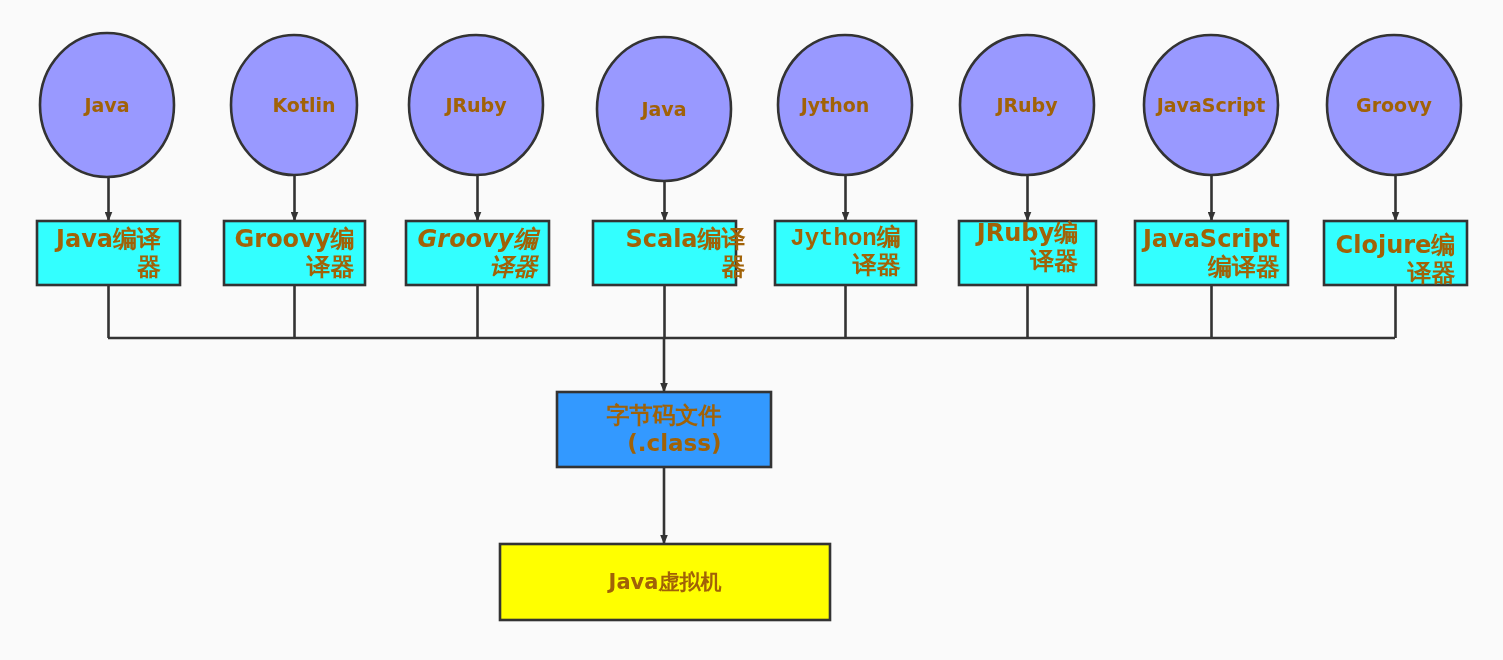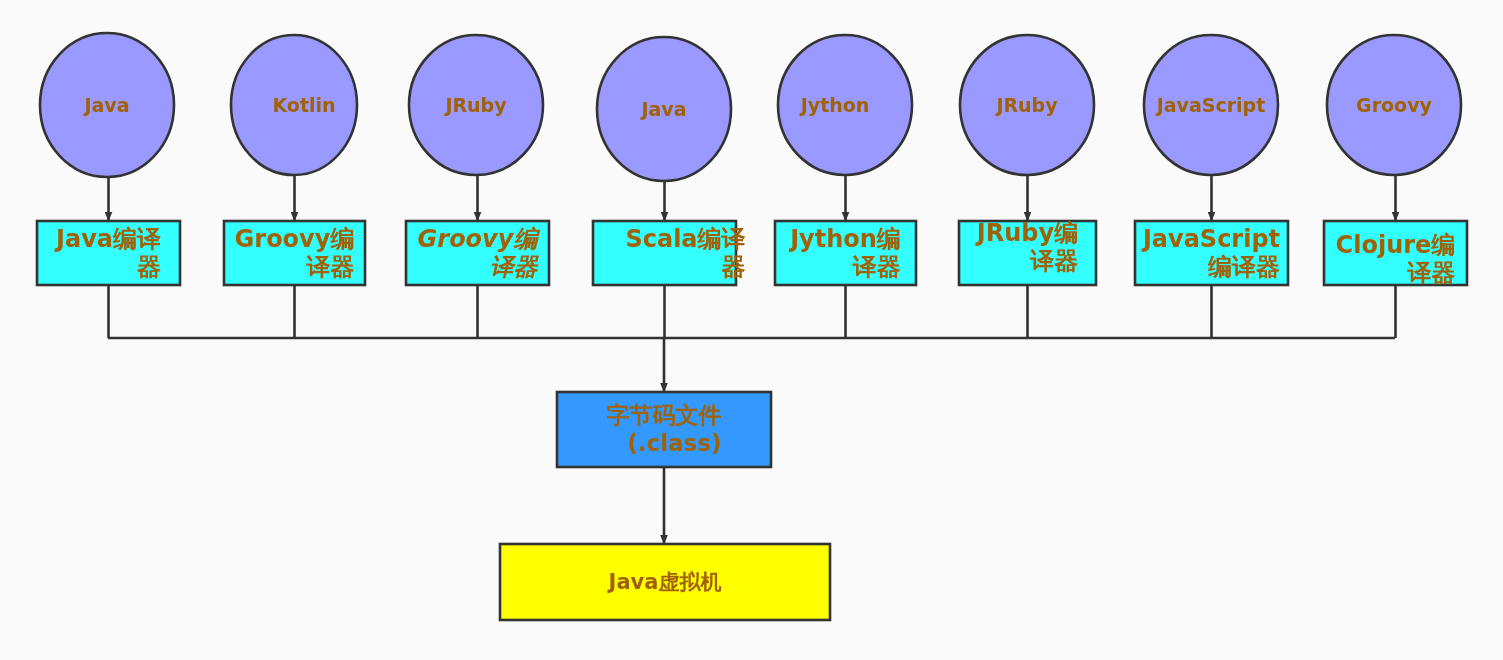--- a/index.html
+++ b/index.html
@@ -123,21 +123,21 @@
       <div class="node-label lang-label" style="left: 1144px; top: 85px; width: 134px; height: 40px;">JavaScript</div>
       <div class="node-label lang-label" style="left: 1327px; top: 85px; width: 134px; height: 40px;">Groovy</div>
       <div class="node-label compiler-label" style="left: 37px; top: 221px; width: 143px; height: 64px;">Java编译
 器</div>
       <div class="node-label compiler-label" style="left: 224px; top: 221px; width: 141px; height: 64px;">Groovy编
 译器</div>
       <div class="node-label compiler-label" style="left: 406px; top: 221px; width: 143px; height: 64px; font-style: italic;">Groovy编
 译器</div>
       <div class="node-label compiler-label" style="left: 593px; top: 221px; width: 143px; height: 64px; padding-left: 21px;">Scala编译
 器</div>
-      <div class="node-label compiler-label" style="left: 775px; top: 221px; width: 141px; height: 64px;">Jython编
+      <div class="node-label compiler-label" style="left: 775px; top: 221px; width: 141px; height: 64px; font-family: Liberation Mono, monospace;">Jython编
 译器</div>
       <div class="node-label compiler-label" style="left: 959px; top: 221px; width: 137px; height: 52px;">JRuby编
 译器</div>
       <div class="node-label compiler-label" style="left: 1135px; top: 221px; width: 153px; height: 64px;">JavaScript
 编译器</div>
       <div class="node-label compiler-label" style="left: 1324px; top: 221px; width: 143px; height: 76px;">Clojure编
 译器</div>
       <div class="node-label bytecode-label" style="left: 557px; top: 392px; width: 214px; height: 75px;">字节码文件
 (.class)</div>
       <div class="node-label jvm-label" style="left: 500px; top: 544px; width: 330px; height: 76px;">Java虚拟机</div>

